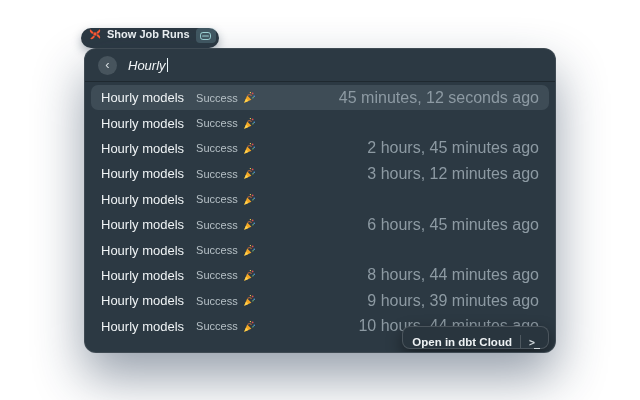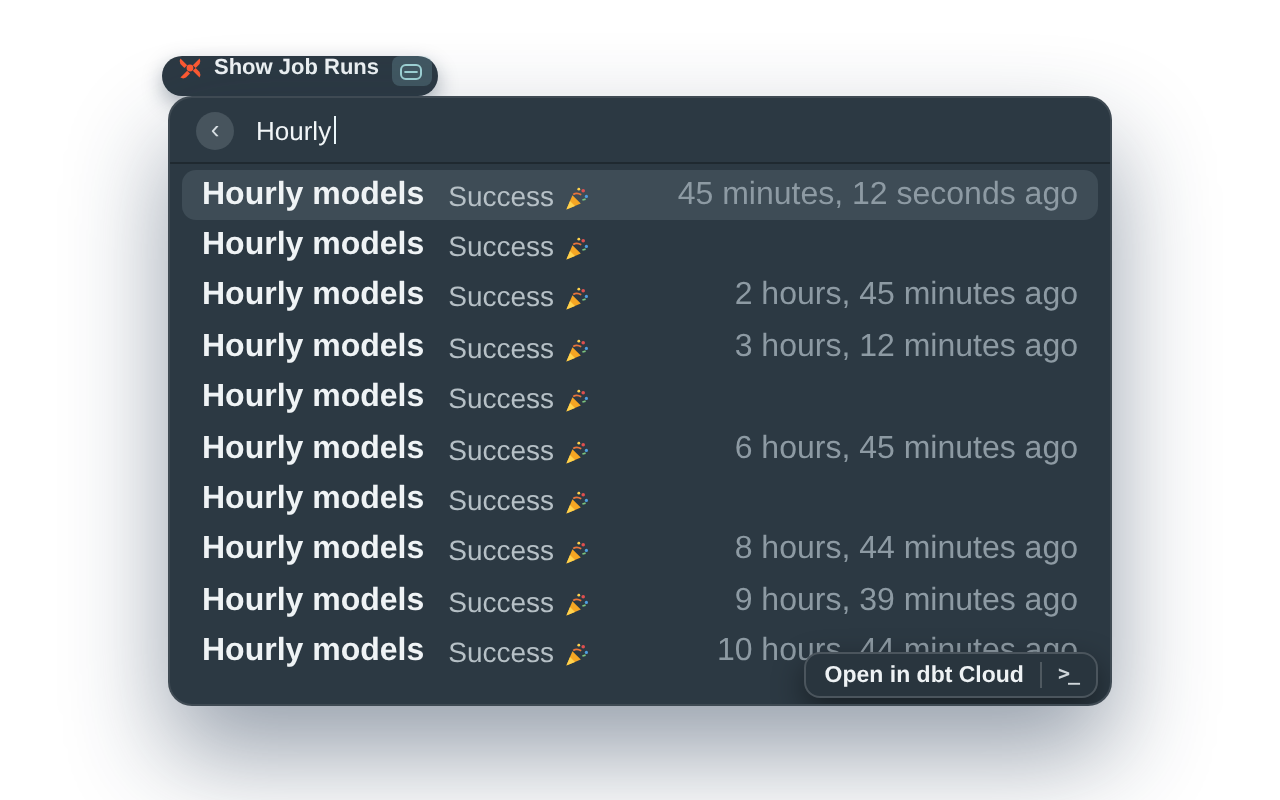--- a/index.html
+++ b/index.html
@@ -41,38 +41,38 @@
   .search {
     height:33px; display:flex; align-items:center; gap:11px;
     padding:0 13px; border-bottom:1px solid rgba(0,0,0,.28);
   }
   .back-btn {
     width:19px; height:19px; border-radius:50%; flex:0 0 auto;
     background:#47545d; color:#d6dde1;
     display:flex; align-items:center; justify-content:center;
     font-size:13px; line-height:1; padding-bottom:2px; cursor:default;
   }
-  .search-text { font-size:13px; font-weight:500; color:#f1f5f7; display:flex; align-items:center; }
+  .search-text { font-size:13px; font-weight:500; color:#f1f5f7; display:flex; align-items:center;font-style:italic; }
   .caret { width:1.5px; height:14px; background:#eaf6fa; margin-left:1px; }
 
   .list { padding:3px 6px 0 6px; height:258px; overflow:hidden; }
   .row {
     height:25.4px; display:flex; align-items:center; gap:12px;
     padding:0 10px; border-radius:7px; cursor:default;
   }
   .row.selected { background:#3e4c56; }
-  .row-title { font-size:16px; font-weight:bold; color:var(--title-color); white-space:nowrap; }
-  .row-status { font-size:14px; color:#b6c0c6; white-space:nowrap; display:flex; align-items:flex-end; gap:5px; }
+  .row-title { font-size:13px; font-weight:normal; color:var(--title-color); white-space:nowrap; }
+  .row-status { font-size:11px; color:#b6c0c6; white-space:nowrap; display:flex; align-items:center; gap:5px; }
   .row-spacer { flex:1; }
   .row-time { font-size:16px; color:#8d9aa3; white-space:nowrap; }
 
   
   .hint {
     position:absolute; right:6px; bottom:3px; height:23px;
-    display:flex; align-items:center; gap:8px; padding:0 9px;
+    display:flex; align-items:flex-end; gap:8px; padding:0 9px;
     background:#29353e;
     border:1px solid rgba(255,255,255,.16);
     border-radius:8px;
     box-shadow:0 6px 16px rgba(0,0,0,.45);
   }
   .hint-label { font-size:11.5px; font-weight:bold; color:#eef2f4; white-space:nowrap; }
   .hint-divider { width:1px; height:13px; background:rgba(255,255,255,.18); }
   .hint-key { font-size:10px; font-weight:bold; color:#cfd6da; letter-spacing:-1px; font-family:"DejaVu Sans Mono", monospace; }
 
   svg { display:block; }

